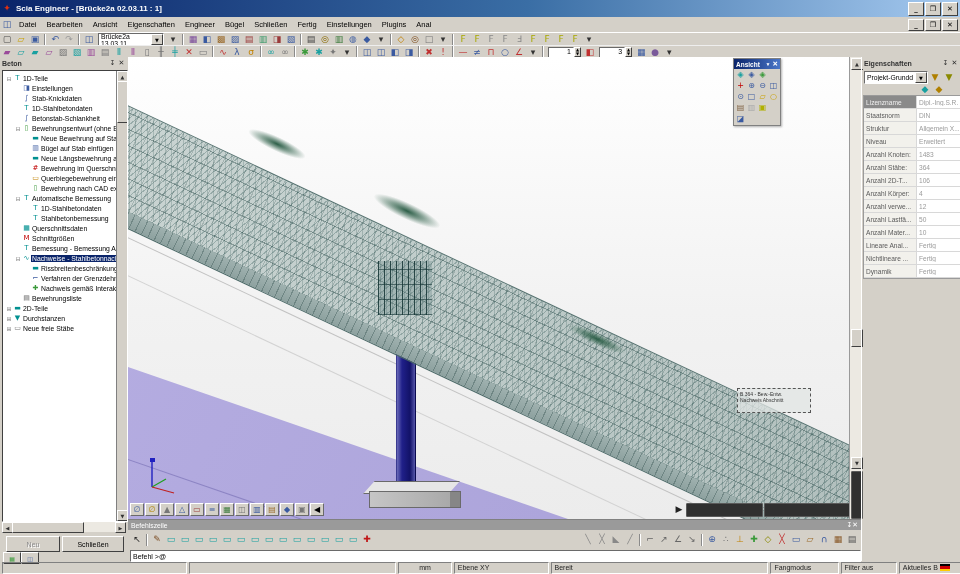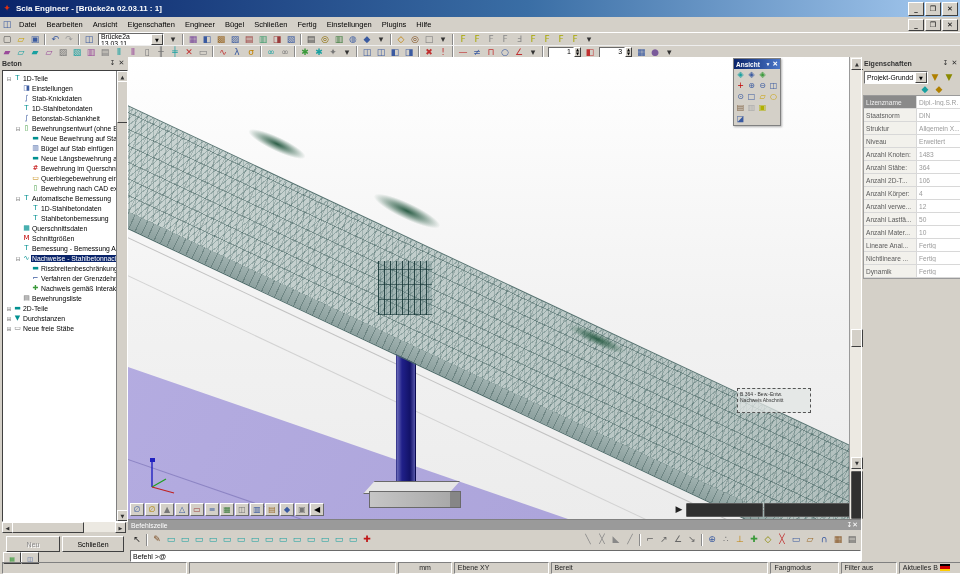--- a/index.html
+++ b/index.html
@@ -144,21 +144,21 @@
       <span class="menu-item">Datei</span>
       <span class="menu-item">Bearbeiten</span>
       <span class="menu-item">Ansicht</span>
       <span class="menu-item">Eigenschaften</span>
       <span class="menu-item">Engineer</span>
       <span class="menu-item">Bügel</span>
       <span class="menu-item">Schließen</span>
       <span class="menu-item">Fertig</span>
       <span class="menu-item">Einstellungen</span>
       <span class="menu-item">Plugins</span>
-      <span class="menu-item">Hilfe</span>
+      <span class="menu-item">Anal</span>
     </span>
   <span style="flex:1"></span>
   <span class="winbtn" style="height:10px">_</span>
   <span class="winbtn" style="height:10px">❐</span>
   <span class="winbtn" style="height:10px;margin-right:2px">✕</span>
 </div>
 
 <div id="toolbar1" class="abs">
   <div class="tstrip">
       <span class="ic" style="color: rgb(74, 74, 74);">▢</span>

